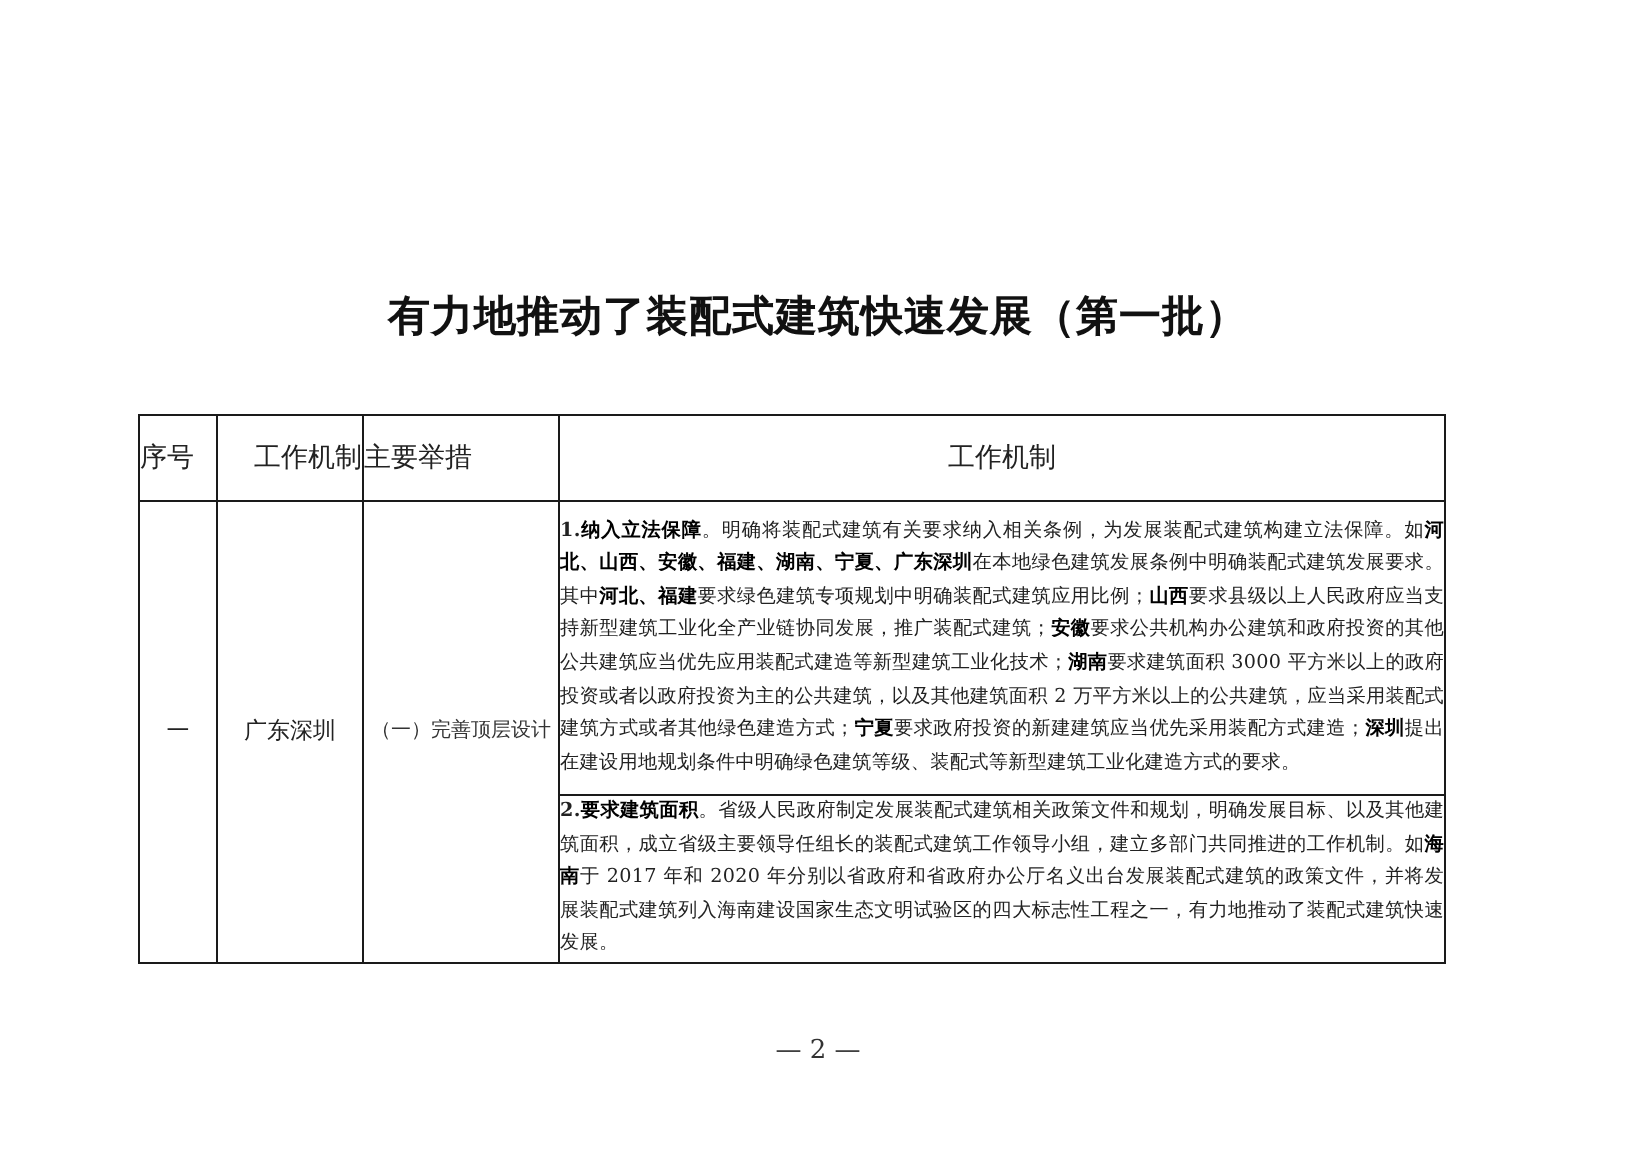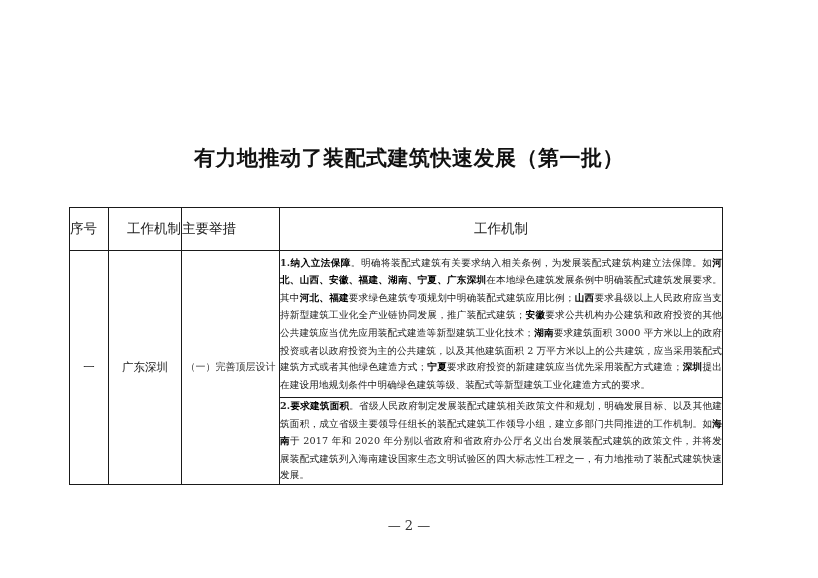--- a/index.html
+++ b/index.html
@@ -24,21 +24,21 @@
     font-family: "DejaVu Sans", "Liberation Sans", sans-serif; color: #222;
   }
   .c-no { width: 38px; text-align: left; }
   .c-mech { width: 72px; text-align: right; }
   .c-measure { width: 97px; text-align: left; }
   .c-exp { text-align: center; }
   td.merged { text-align: center; font-size: 11.5px; color: #222;
     font-family: "DejaVu Sans", "Liberation Sans", sans-serif; }
   td.measure { font-size: 10px; line-height: 16px; padding: 0 6px; text-align: center; color: #333; margin-top: 40px; }
   td.exp { font-size: 9.6px; line-height: 16.6px; padding: 2px 5px 3px 5px; text-align: justify; color: #222; letter-spacing: 0.15px; }
-  td.exp b { font-weight: bold; color: #000; font-family: Liberation Mono, monospace; }
+  td.exp b { font-weight: bold; color: #000; }
   .num-bold { font-weight: bold; }
   .page-num {
     position: absolute; left: 0; width: 818px; top: 518px; text-align: center;
     font-size: 13px; color: #333;
   }
 </style>
 </head>
 <body>
 
 <div class="title">有力地推动了装配式建筑快速发展（第一批）</div>

